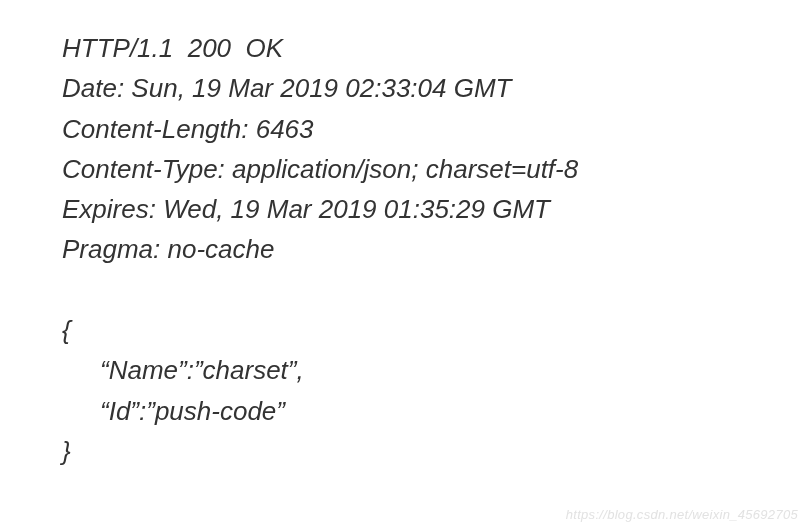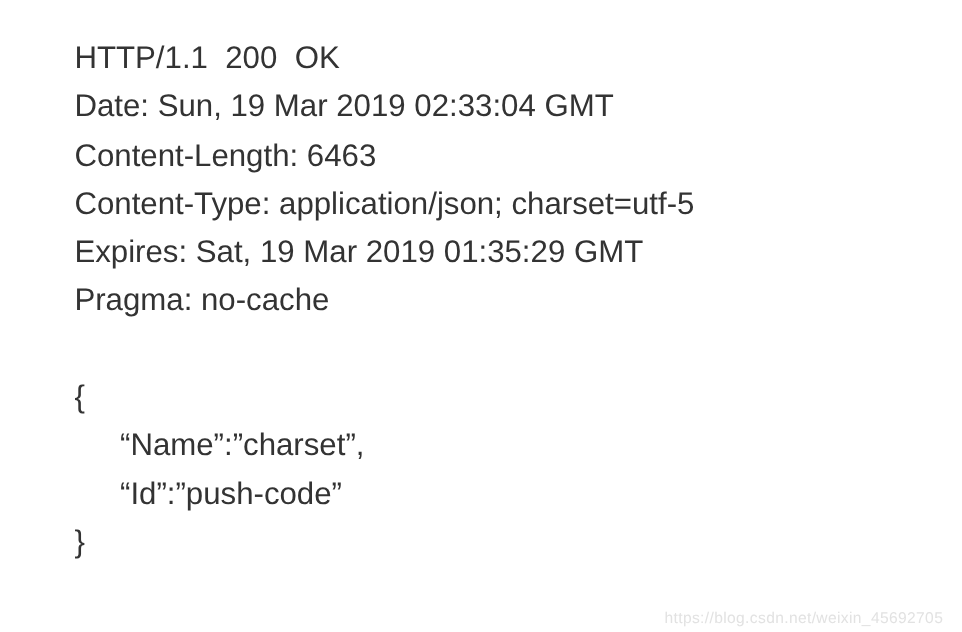--- a/index.html
+++ b/index.html
@@ -1,18 +1,19 @@
 <!DOCTYPE html>
 <html><head>
   <meta charset="utf-8">
   <style>
     * {
       margin: 0;
       padding: 0;
       box-sizing: border-box;
+      font-style: italic;
     }
     body {
       width: 802px;
       height: 527px;
       background: #ffffff;
       font-family: "Comic Sans MS", "Chalkboard SE", cursive, sans-serif;
       font-size: 26px;
       color: #333333;
       padding: 28px 0 0 62px;
       line-height: 1.55;
@@ -20,35 +21,35 @@
     }
     .line {
       white-space: pre;
     }
     .body-line {
       padding-left: 38px;
     }
     .watermark {
       position: absolute;
       bottom: 2px;
-      right: 16px;
+      right: 4px;
       font-family: Arial, sans-serif;
       font-size: 13px;
       color: #e2e2e2;
       letter-spacing: 0.3px;
     }
   </style>
 </head>
 <body>
 
 <div class="line">HTTP/1.1  200  OK</div>
 <div class="line">Date: Sun, 19 Mar 2019 02:33:04 GMT</div>
 <div class="line">Content-Length: 6463</div>
-<div class="line">Content-Type: application/json; charset=utf-5</div>
-<div class="line">Expires: Sat, 19 Mar 2019 01:35:29 GMT</div>
+<div class="line">Content-Type: application/json; charset=utf-8</div>
+<div class="line">Expires: Wed, 19 Mar 2019 01:35:29 GMT</div>
 <div class="line">Pragma: no-cache</div>
 <div class="line">&nbsp;</div>
 <div class="line">{</div>
 <div class="line body-line">“Name”:”charset”,</div>
 <div class="line body-line">“Id”:”push-code”</div>
 <div class="line">}</div>
 
 <div class="watermark">https://blog.csdn.net/weixin_45692705</div>
 
 </body></html>

